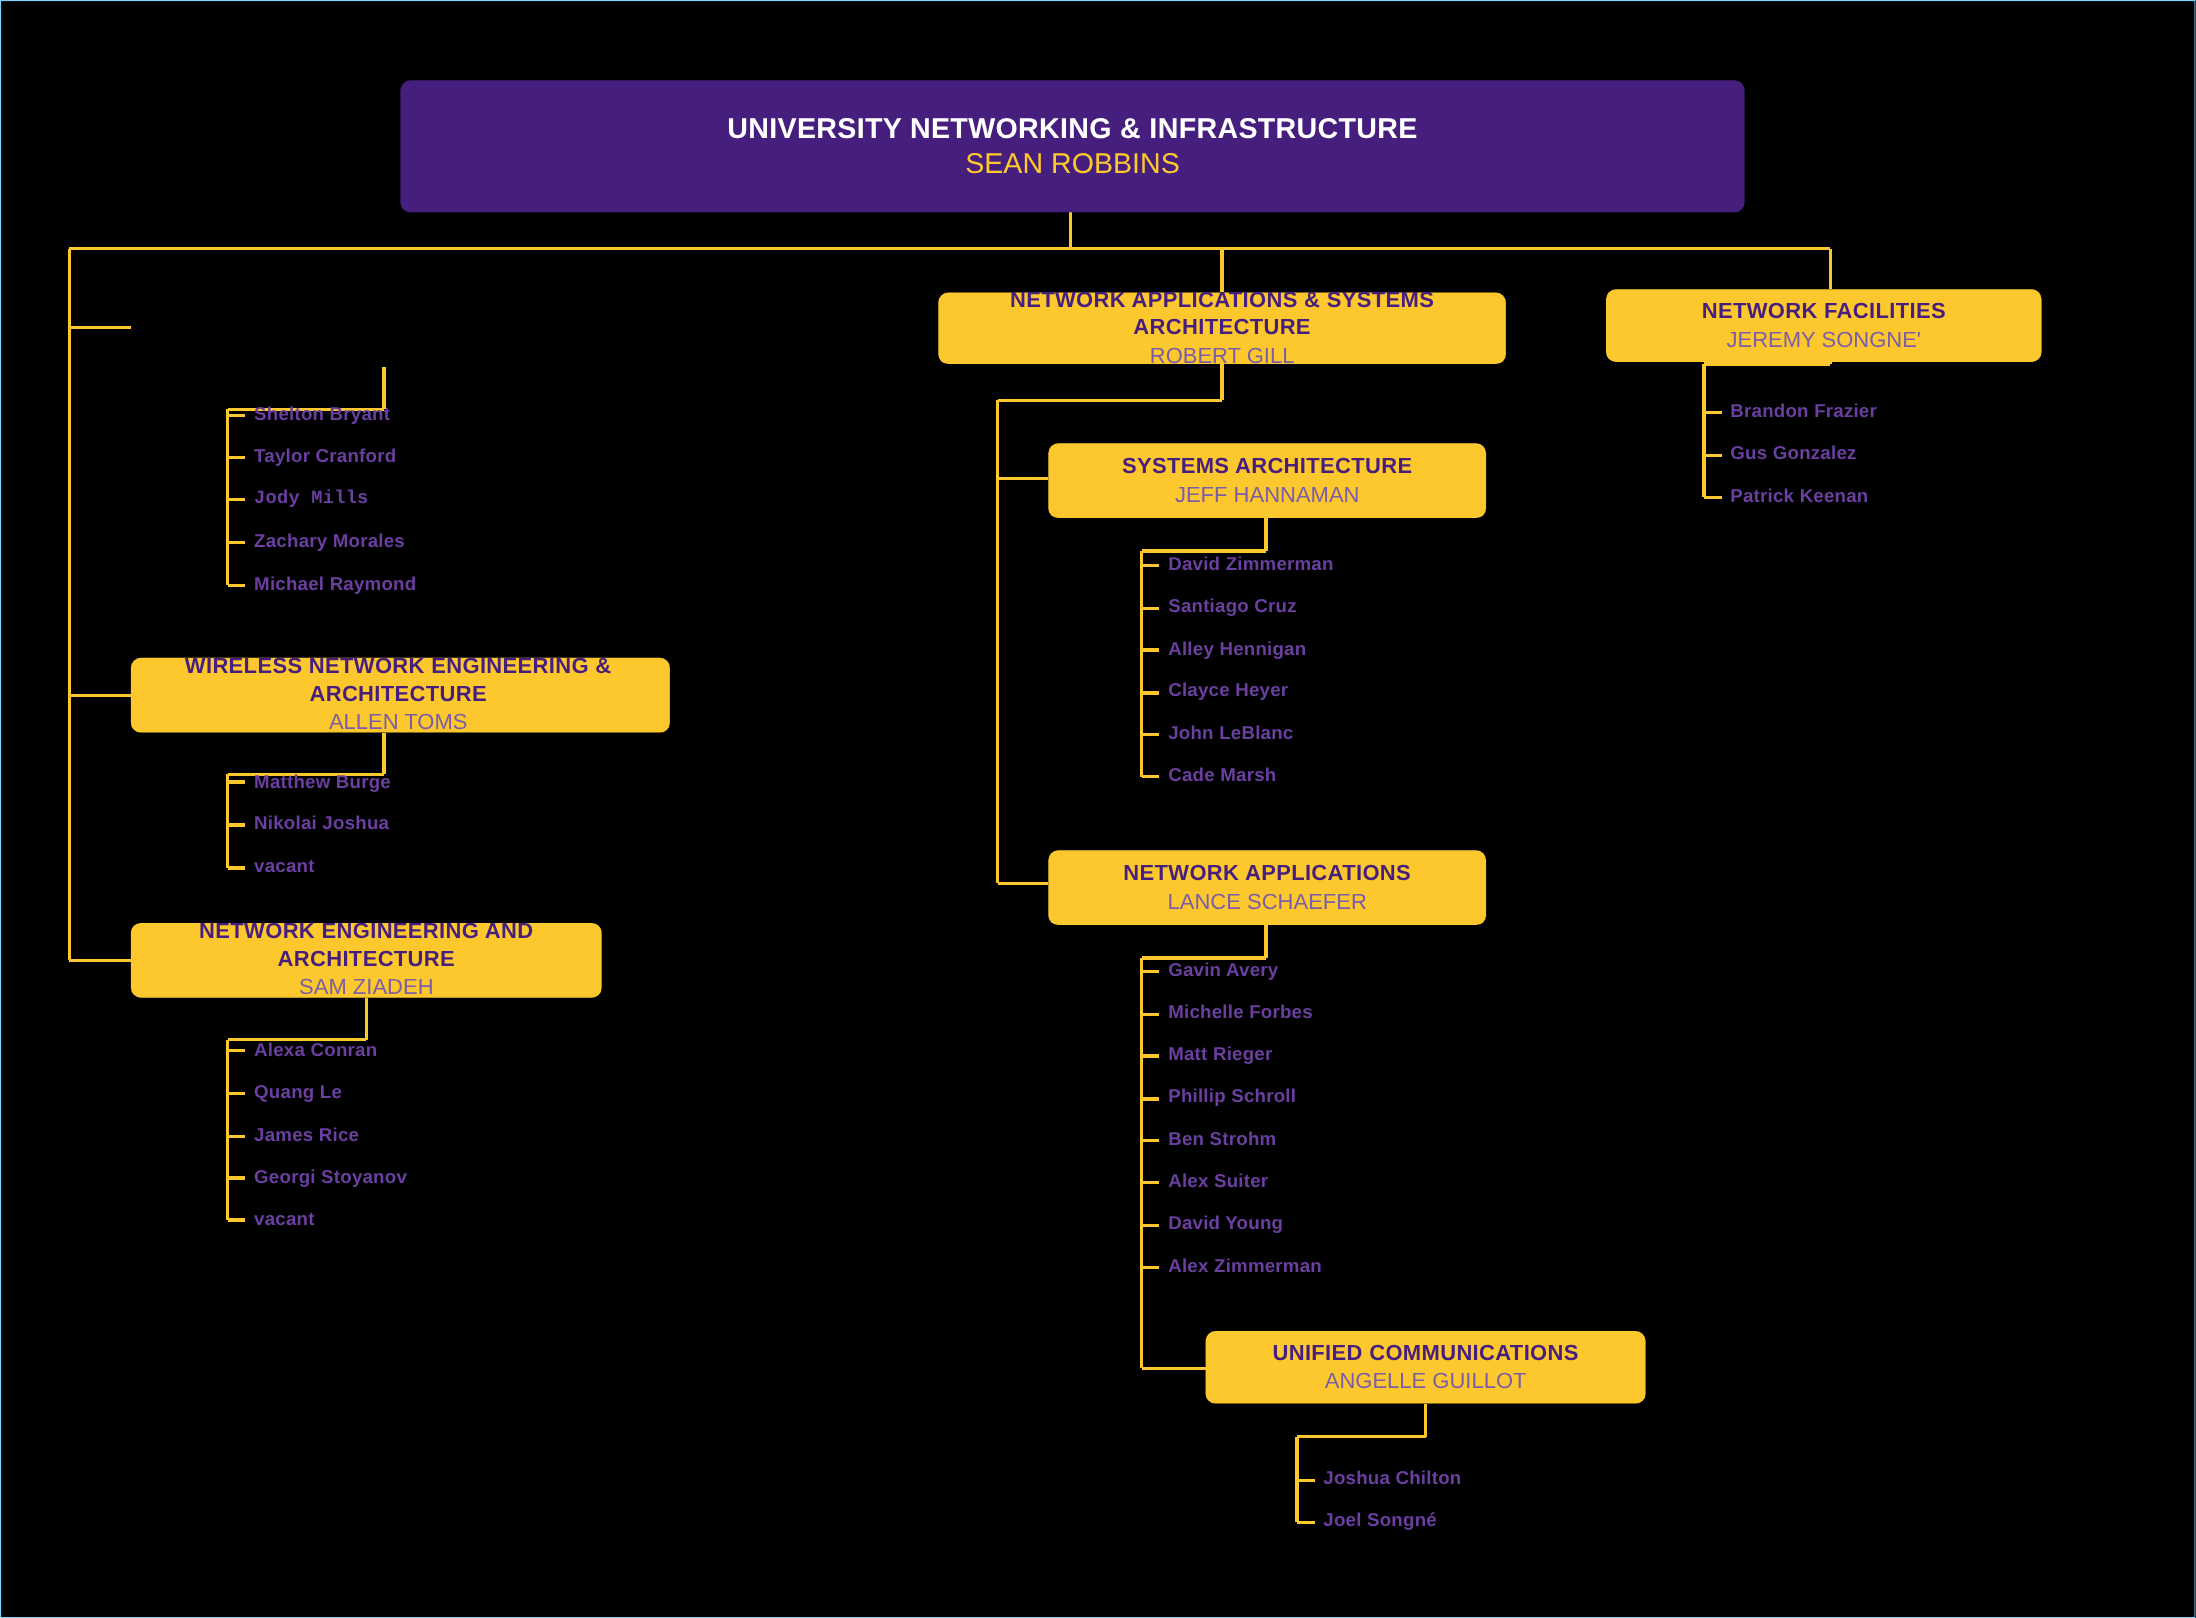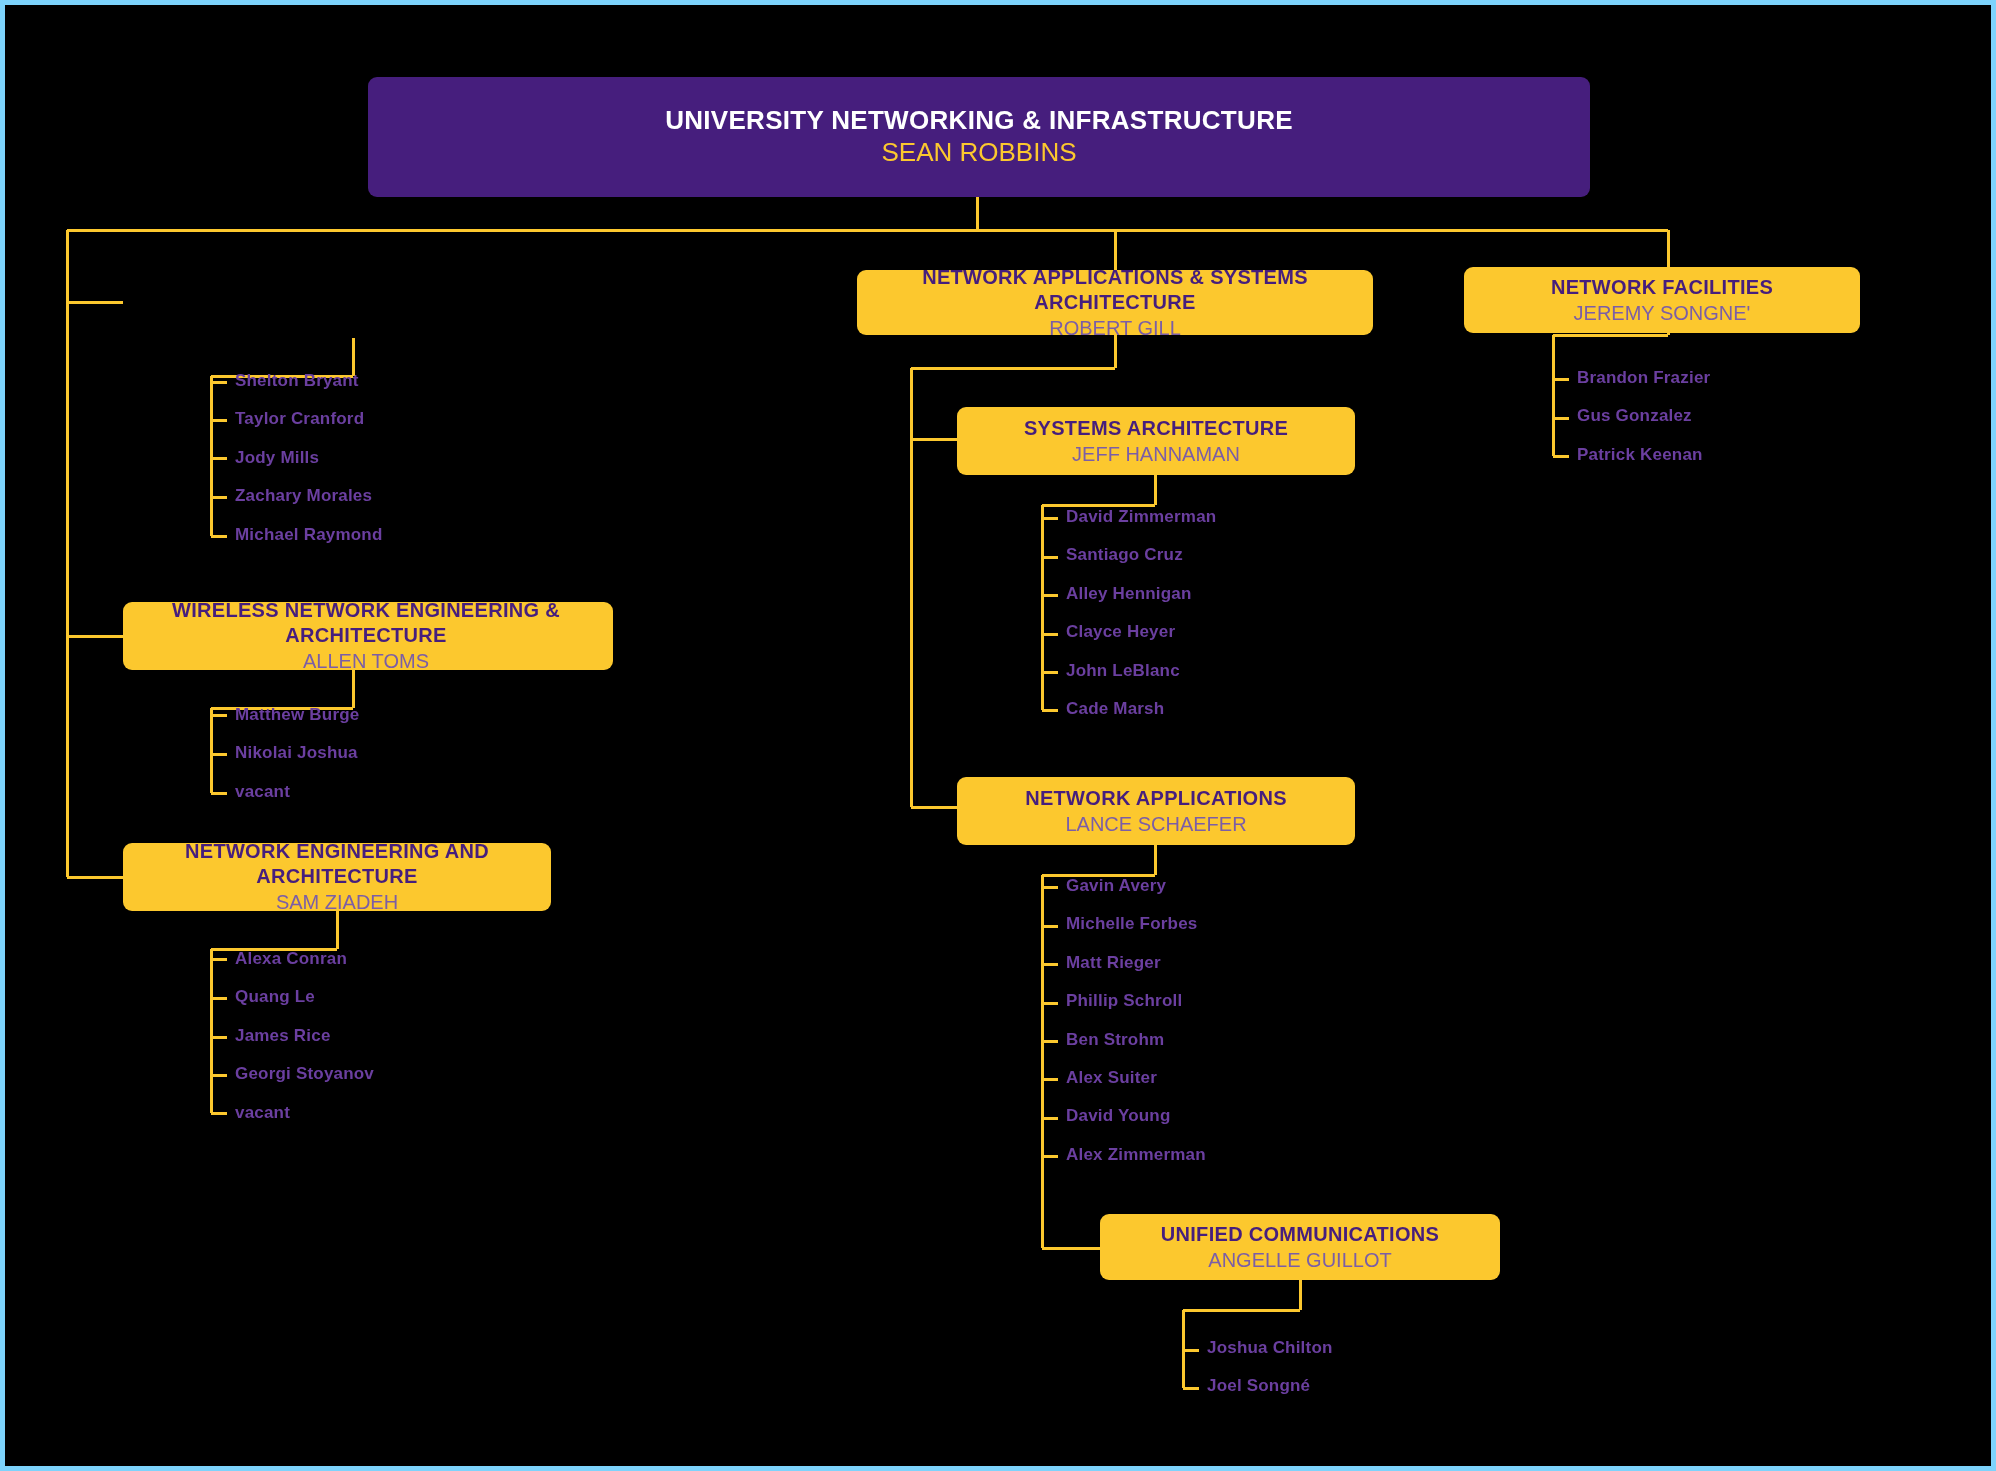--- a/index.html
+++ b/index.html
@@ -8,21 +8,21 @@
     width: 1996px;
     height: 1471px;
     overflow: hidden;
     font-family: "Liberation Sans", sans-serif;
   }
   #chart-root {
     position: relative;
     width: 1996px;
     height: 1471px;
     background: #000000;
-    border: 5px solid #7dd3fc;
+    border: 1px solid #7dd3fc;
   }
   svg.connectors {
     position: absolute;
     left: 0; top: 0;
     width: 1996px;
     height: 1471px;
     pointer-events: none;
   }
   .node {
     position: absolute;
@@ -201,21 +201,21 @@
     <div class="person">ANGELLE GUILLOT</div>
   </div>
 
   <div class="node unit" style="left:1459px; top:262px; width:396px; height:66px;">
     <div class="title">NETWORK FACILITIES</div>
     <div class="person">JEREMY SONGNE'</div>
   </div>
 
   <div class="leaf" style="left:230px; top:366px;">Shelton Bryant</div>
   <div class="leaf" style="left:230px; top:404px;">Taylor Cranford</div>
-  <div class="leaf" style="left:230px; top:443px;">Jody Mills</div>
+  <div class="leaf" style="left:230px; top:443px;font-family:Liberation Mono, monospace;">Jody Mills</div>
   <div class="leaf" style="left:230px; top:481px;">Zachary Morales</div>
   <div class="leaf" style="left:230px; top:520px;">Michael Raymond</div>
 
   <div class="leaf" style="left:230px; top:700px;">Matthew Burge</div>
   <div class="leaf" style="left:230px; top:738px;">Nikolai Joshua</div>
   <div class="leaf" style="left:230px; top:777px;">vacant</div>
 
   <div class="leaf" style="left:230px; top:944px;">Alexa Conran</div>
   <div class="leaf" style="left:230px; top:982px;">Quang Le</div>
   <div class="leaf" style="left:230px; top:1021px;">James Rice</div>

